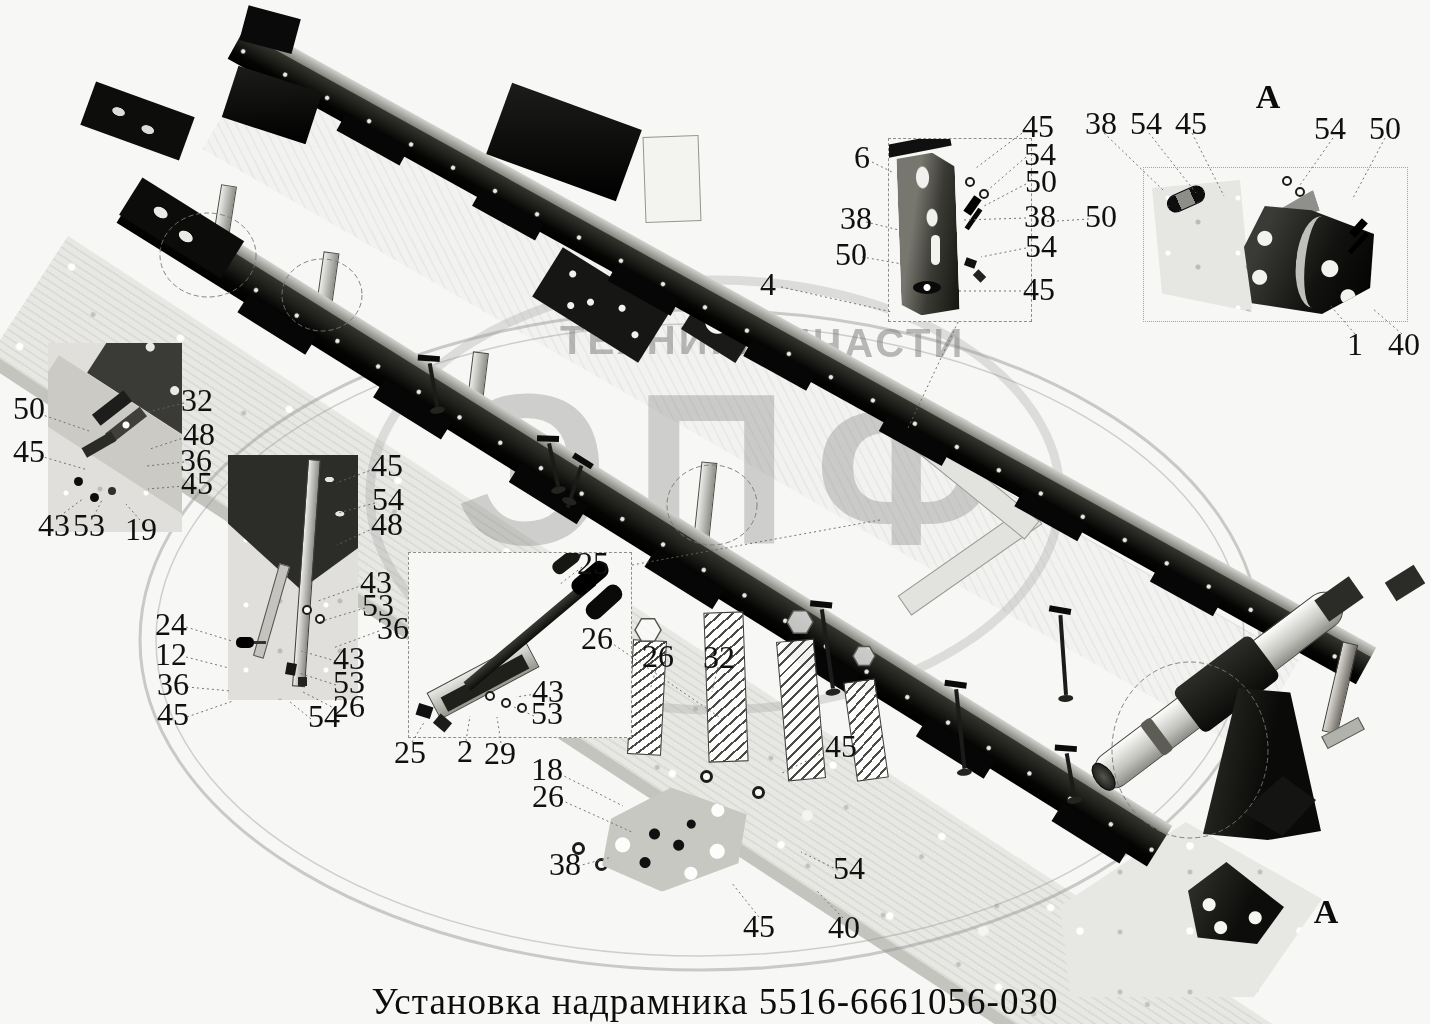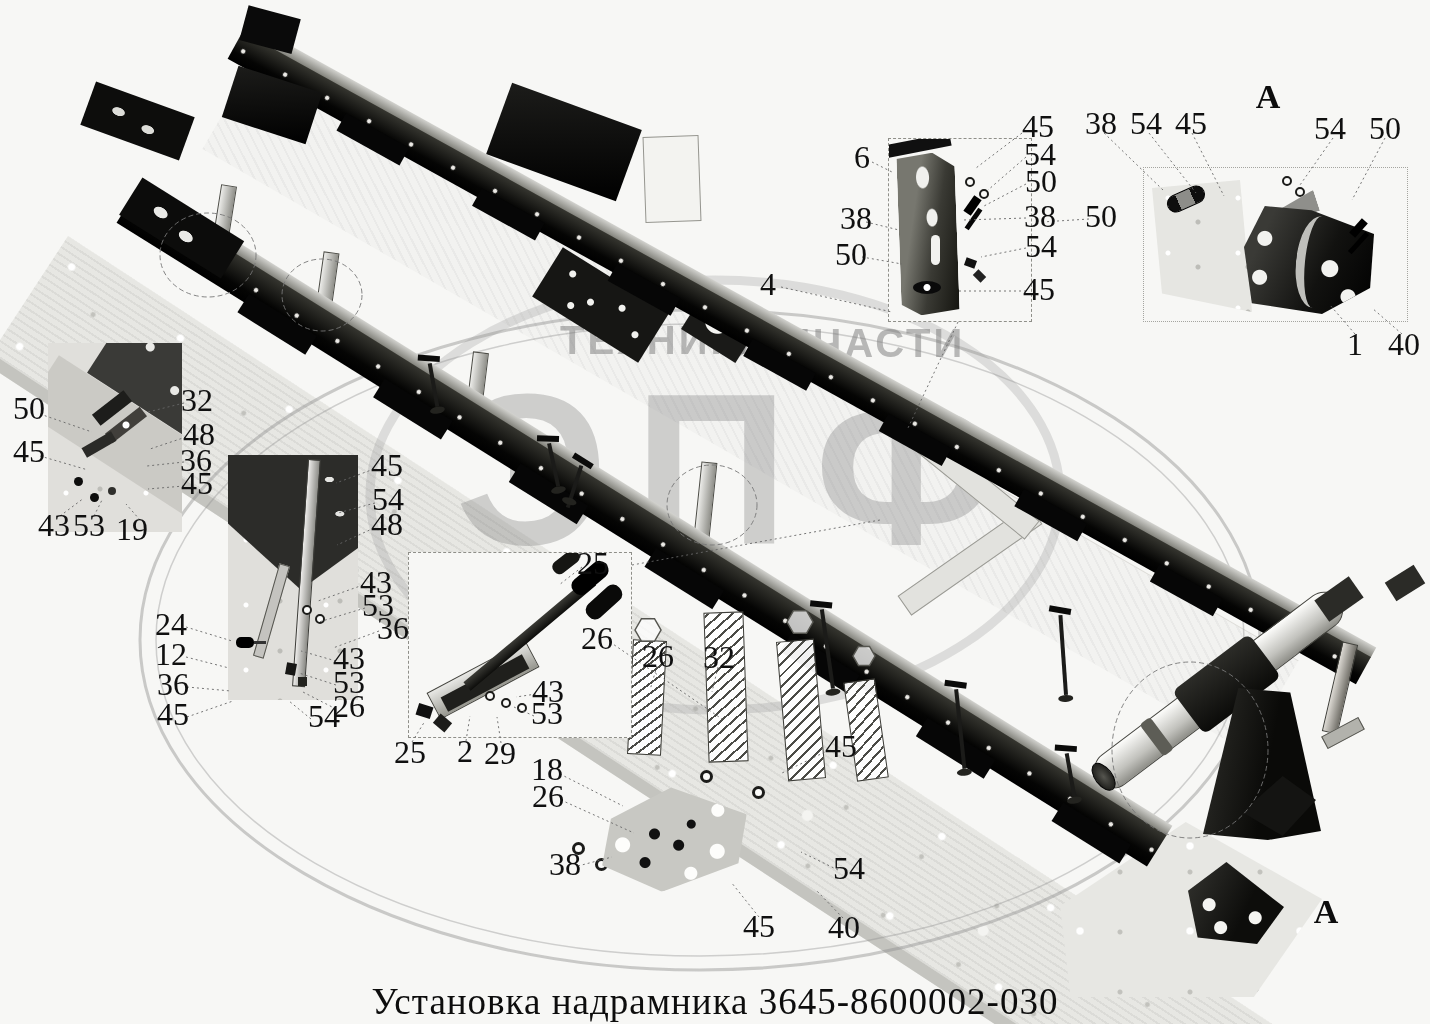--- a/index.html
+++ b/index.html
@@ -382,21 +382,21 @@
       <div class="co" style="left: 1355px; top: 344px;">1</div>
       <div class="co" style="left: 1404px; top: 344px;">40</div>
       <div class="co" style="left: 29px; top: 408px;">50</div>
       <div class="co" style="left: 29px; top: 451px;">45</div>
       <div class="co" style="left: 197px; top: 400px;">32</div>
       <div class="co" style="left: 199px; top: 434px;">48</div>
       <div class="co" style="left: 196px; top: 460px;">36</div>
       <div class="co" style="left: 197px; top: 483px;">45</div>
       <div class="co" style="left: 54px; top: 525px;">43</div>
       <div class="co" style="left: 89px; top: 525px;">53</div>
-      <div class="co" style="left: 132px; top: 529px;">19</div>
+      <div class="co" style="left: 141px; top: 529px;">19</div>
       <div class="co" style="left: 387px; top: 465px;">45</div>
       <div class="co" style="left: 388px; top: 499px;">54</div>
       <div class="co" style="left: 387px; top: 524px;">48</div>
       <div class="co" style="left: 376px; top: 582px;">43</div>
       <div class="co" style="left: 378px; top: 605px;">53</div>
       <div class="co" style="left: 393px; top: 628px;">36</div>
       <div class="co" style="left: 171px; top: 624px;">24</div>
       <div class="co" style="left: 171px; top: 654px;">12</div>
       <div class="co" style="left: 173px; top: 684px;">36</div>
       <div class="co" style="left: 173px; top: 714px;">45</div>
@@ -417,14 +417,14 @@
       <div class="co" style="left: 719px; top: 657px;">32</div>
       <div class="co" style="left: 841px; top: 746px;">45</div>
       <div class="co" style="left: 565px; top: 864px;">38</div>
       <div class="co" style="left: 849px; top: 868px;">54</div>
       <div class="co" style="left: 759px; top: 926px;">45</div>
       <div class="co" style="left: 844px; top: 927px;">40</div>
       <div class="vl" style="left: 1268px; top: 97px;">А</div>
       <div class="vl" style="left: 1326px; top: 912px;">А</div>
     </div>
 
-  <div class="title z8">Установка надрамника 3645-8600002-030</div>
+  <div class="title z8">Установка надрамника 5516-6661056-030</div>
 </div>
 
 </body></html>

